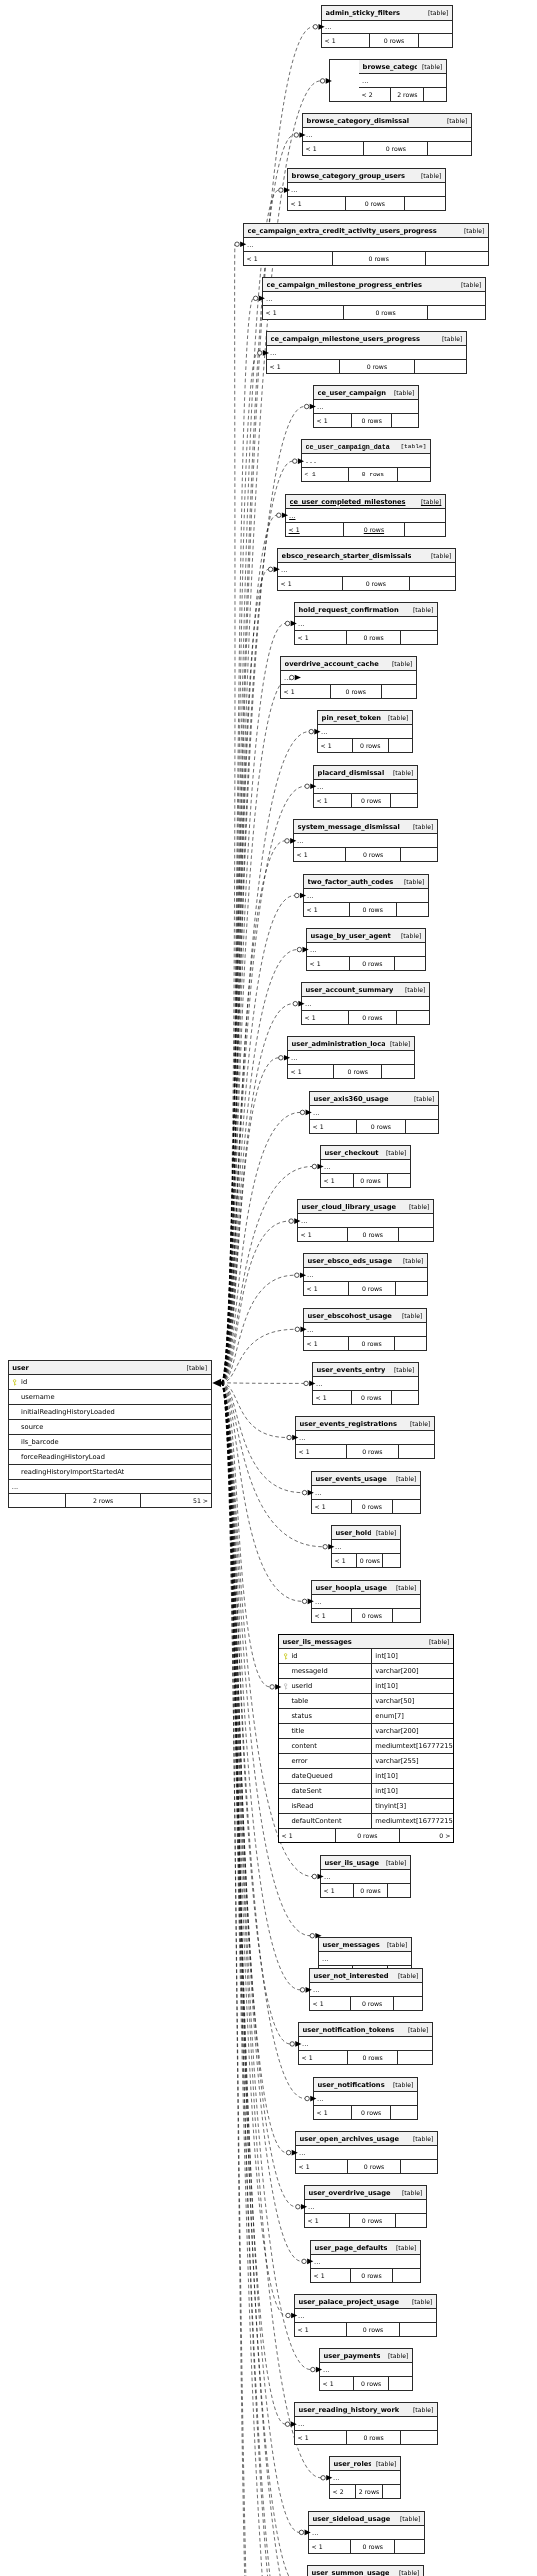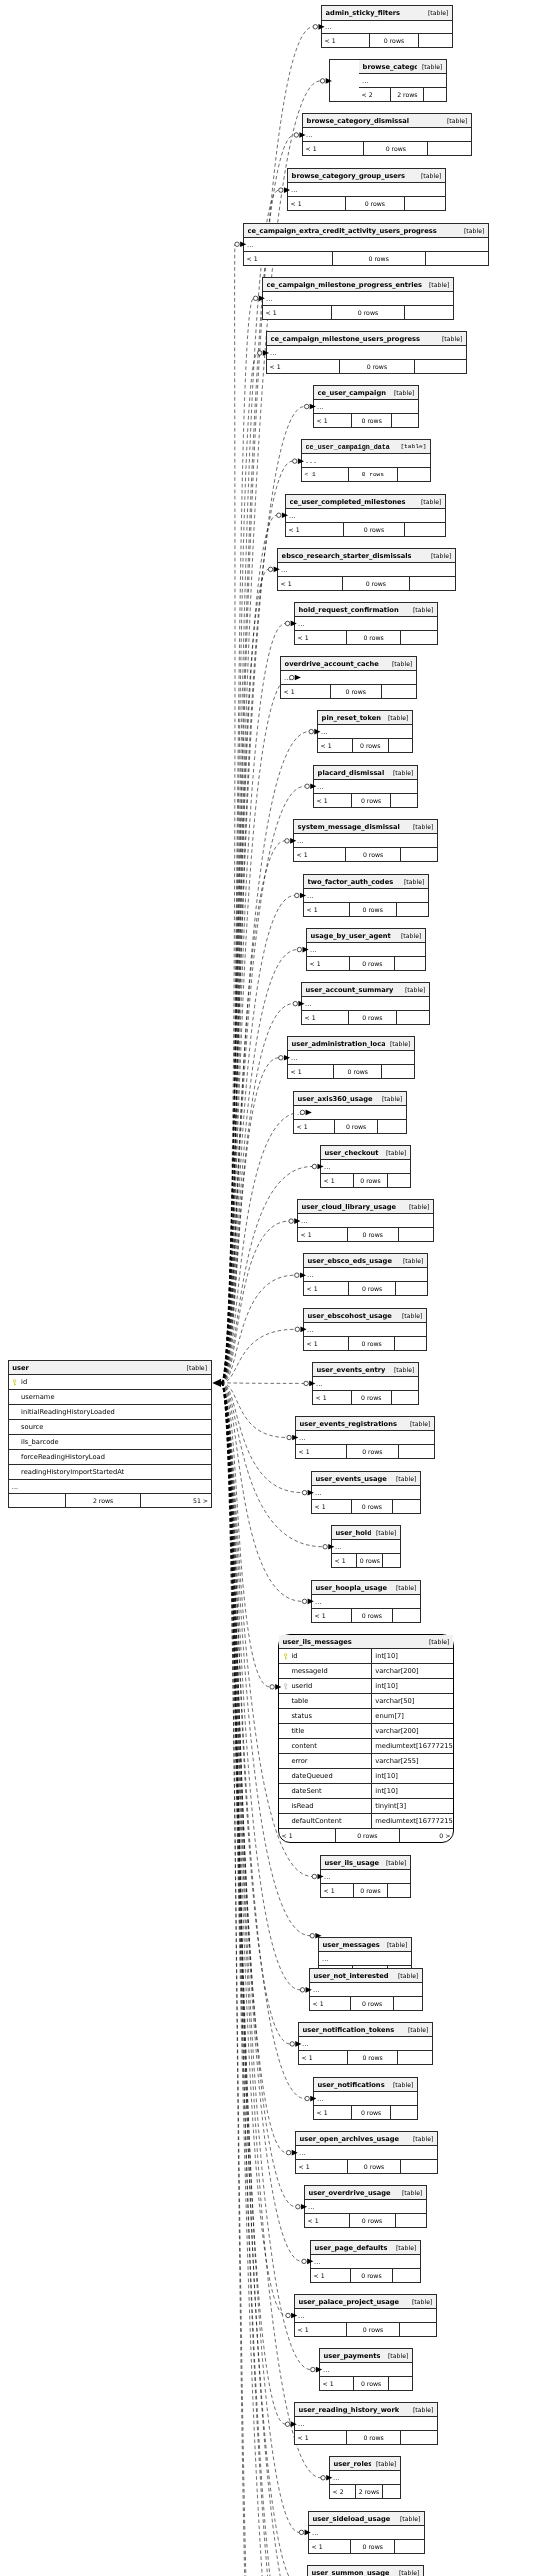--- a/index.html
+++ b/index.html
@@ -148,21 +148,21 @@
         </div>
         <div class="row">
           <span>...</span>
         </div>
         <div class="tbl-footer">
           <div class="cell " style="width: 36%;">&lt; 1</div>
           <div class="cell c" style="width: 38%;">0 rows</div>
           <div class="cell r" style="width: 26%;"></div>
         </div>
       </div>
-      <div class="tbl" style="left: 262px; top: 277px; width: 192px;">
+      <div class="tbl" style="left: 262px; top: 277px; width: 224px;">
         <div class="tbl-header">
           <span class="tbl-name">ce_campaign_milestone_progress_entries</span>
           <span class="tbl-badge">[table]</span>
         </div>
         <div class="row">
           <span>...</span>
         </div>
         <div class="tbl-footer">
           <div class="cell " style="width: 36%;">&lt; 1</div>
           <div class="cell c" style="width: 38%;">0 rows</div>
@@ -204,21 +204,21 @@
         </div>
         <div class="row">
           <span>...</span>
         </div>
         <div class="tbl-footer">
           <div class="cell " style="width: 36%;">&lt; 1</div>
           <div class="cell c" style="width: 38%;">0 rows</div>
           <div class="cell r" style="width: 26%;"></div>
         </div>
       </div>
-      <div class="tbl" style="left: 285px; top: 494px; width: 161px;">
+      <div class="tbl" style="left: 285px; top: 494px; width: 161px; text-decoration: underline;">
         <div class="tbl-header">
           <span class="tbl-name">ce_user_completed_milestones</span>
           <span class="tbl-badge">[table]</span>
         </div>
         <div class="row">
           <span>...</span>
         </div>
         <div class="tbl-footer">
           <div class="cell " style="width: 36%;">&lt; 1</div>
           <div class="cell c" style="width: 38%;">0 rows</div>
@@ -358,21 +358,21 @@
         </div>
         <div class="row">
           <span>...</span>
         </div>
         <div class="tbl-footer">
           <div class="cell " style="width: 36%;">&lt; 1</div>
           <div class="cell c" style="width: 38%;">0 rows</div>
           <div class="cell r" style="width: 26%;"></div>
         </div>
       </div>
-      <div class="tbl" style="left: 293px; top: 1091px; width: 114px;">
+      <div class="tbl" style="left: 309px; top: 1091px; width: 130px;">
         <div class="tbl-header">
           <span class="tbl-name">user_axis360_usage</span>
           <span class="tbl-badge">[table]</span>
         </div>
         <div class="row">
           <span>...</span>
         </div>
         <div class="tbl-footer">
           <div class="cell " style="width: 36%;">&lt; 1</div>
           <div class="cell c" style="width: 38%;">0 rows</div>
@@ -686,21 +686,21 @@
           <div class="cell c" style="width: 38%;">0 rows</div>
           <div class="cell r" style="width: 26%;"></div>
         </div>
       </div>
       <div class="tbl" style="left: 307px; top: 2565px; width: 117px;">
         <div class="tbl-header">
           <span class="tbl-name">user_summon_usage</span>
           <span class="tbl-badge">[table]</span>
         </div>
       </div>
-      <div class="tbl em" style="left: 278px; top: 1634px; width: 176px; border-radius: 12px;">
+      <div class="tbl em" style="left: 278px; top: 1634px; width: 176px;">
         <div class="tbl-header">
           <span class="tbl-name">user_ils_messages</span>
           <span class="tbl-badge">[table]</span>
         </div>
         <div class="row field">
           <span class="fname">
             <span class="keyspot" style="visibility: visible;">
               <svg width="5.2" height="7.2" viewBox="0 0 10 14">
                 <circle cx="5" cy="3.6" r="2.4" fill="none" stroke="#c9c920" stroke-width="1.6"></circle>
                 <line x1="5" y1="6" x2="5" y2="12.6" stroke="#c9c920" stroke-width="1.6"></line>

